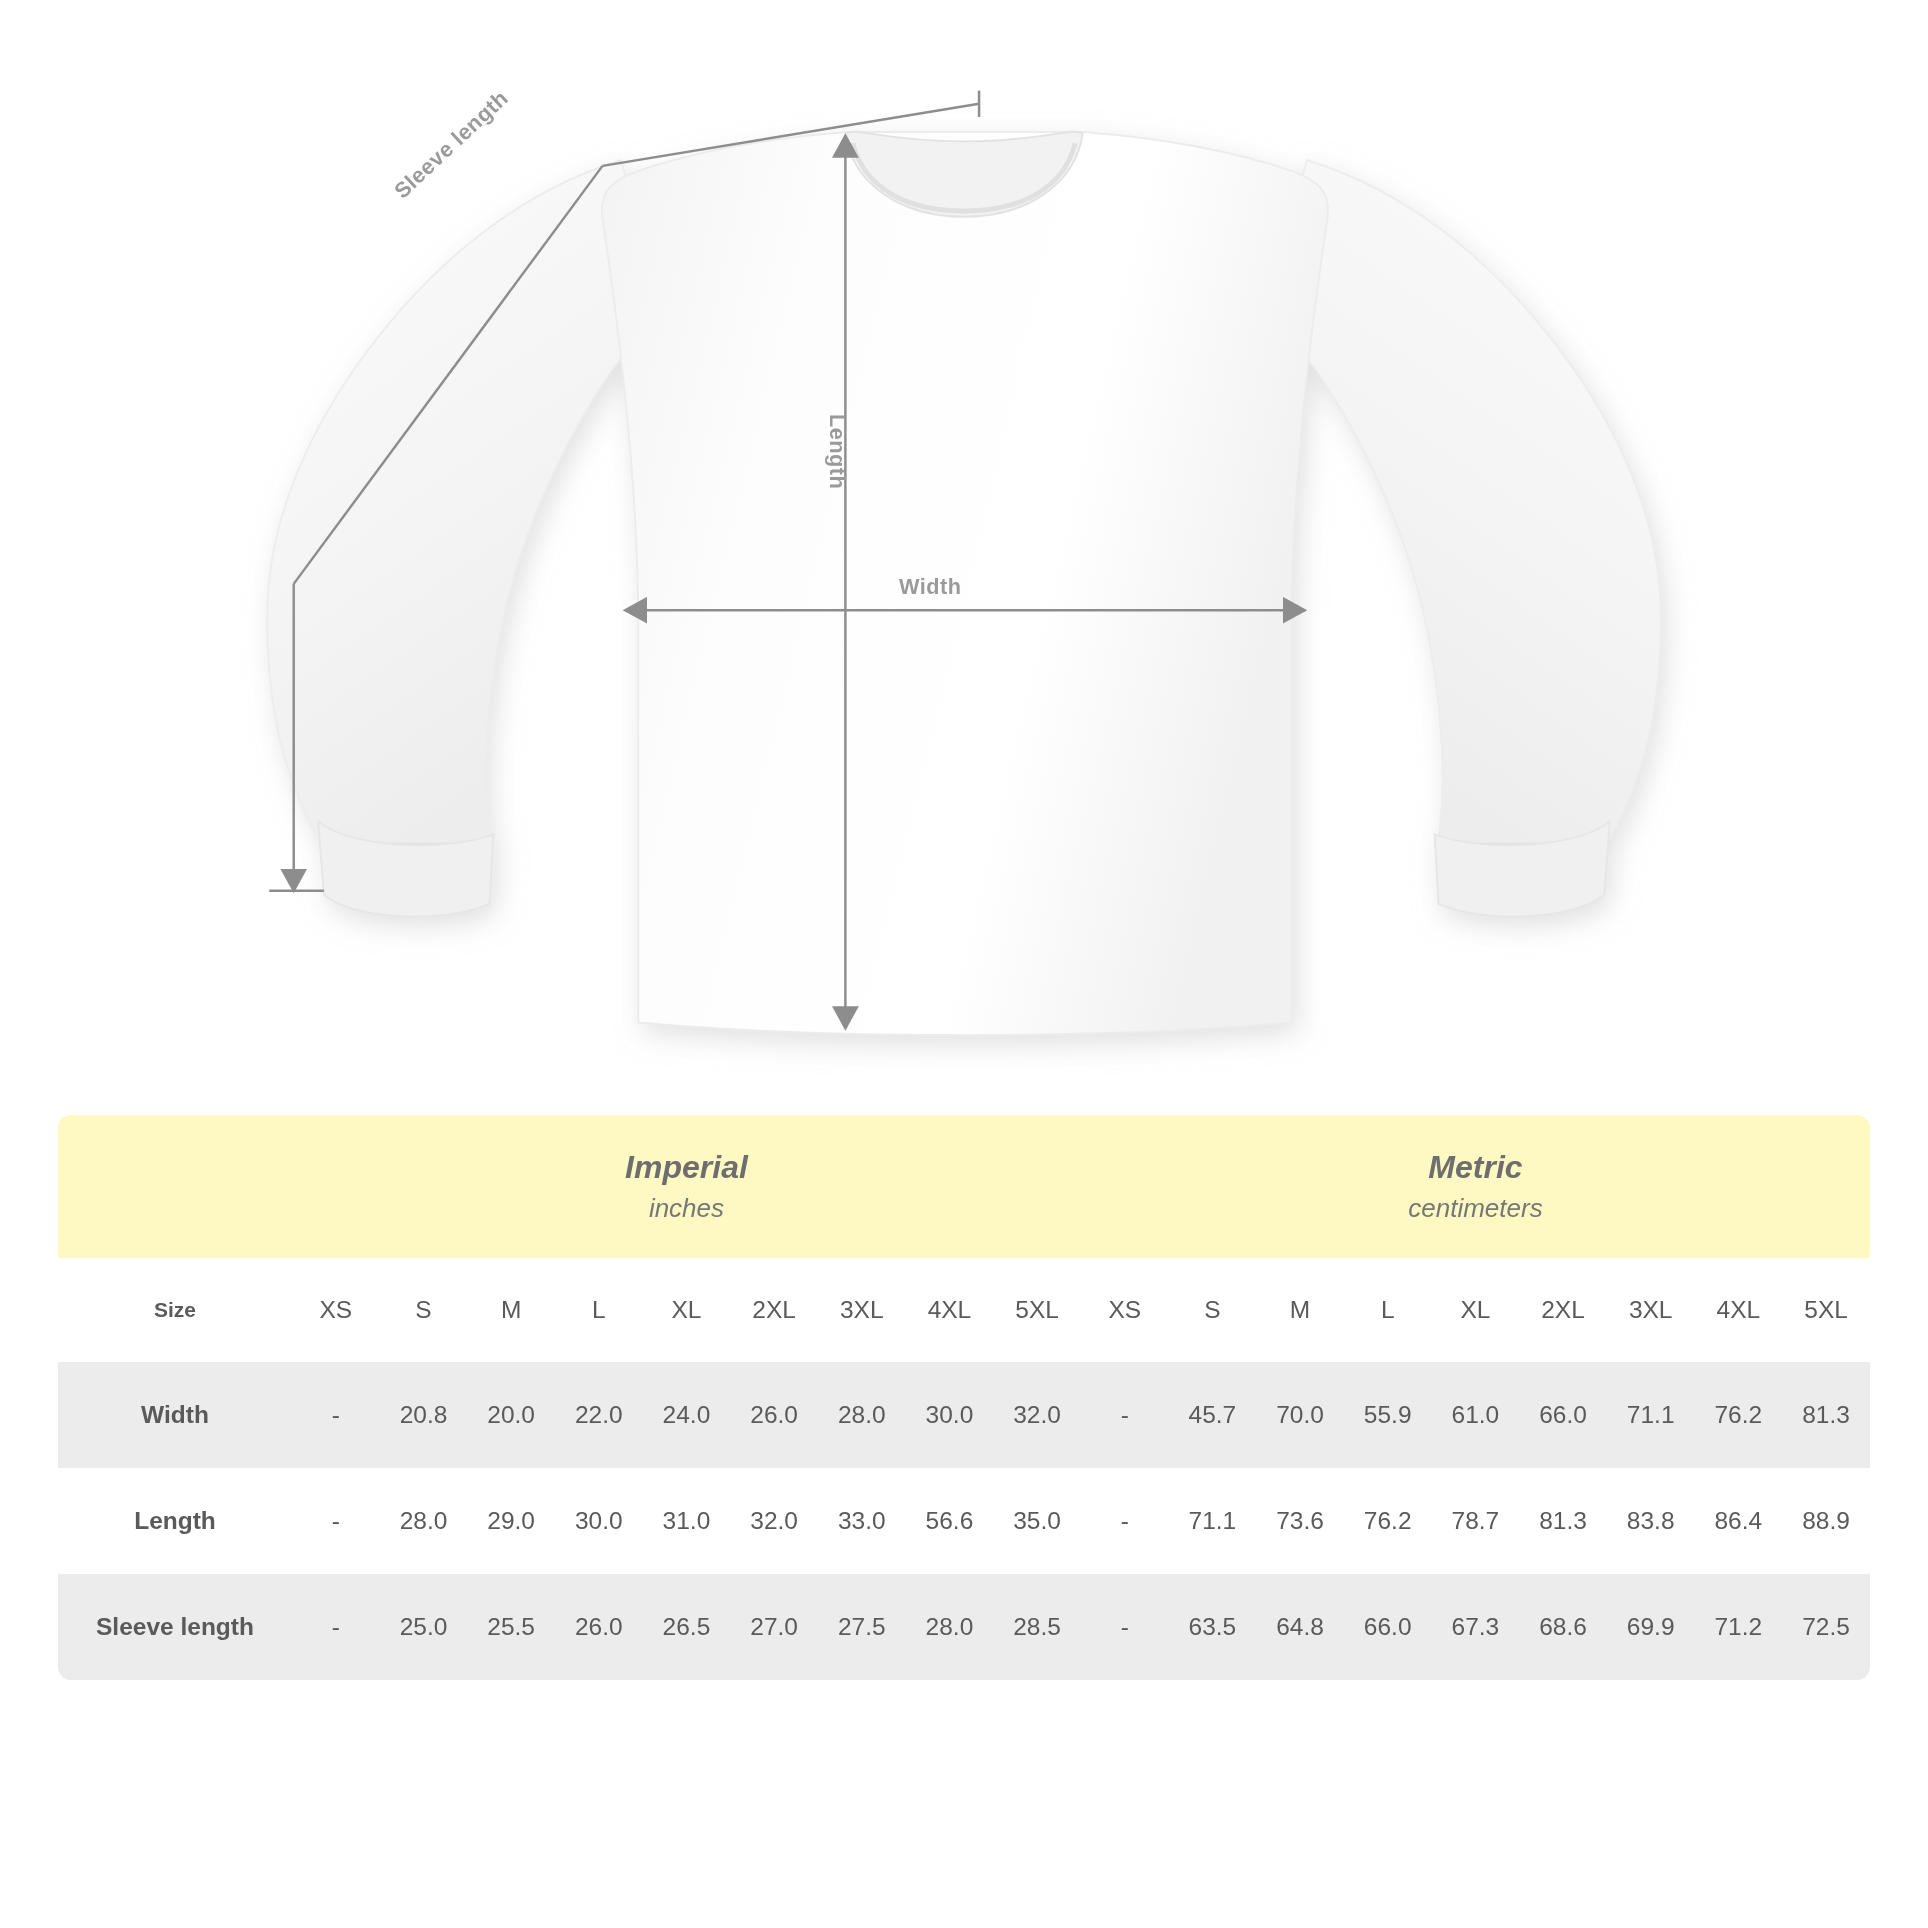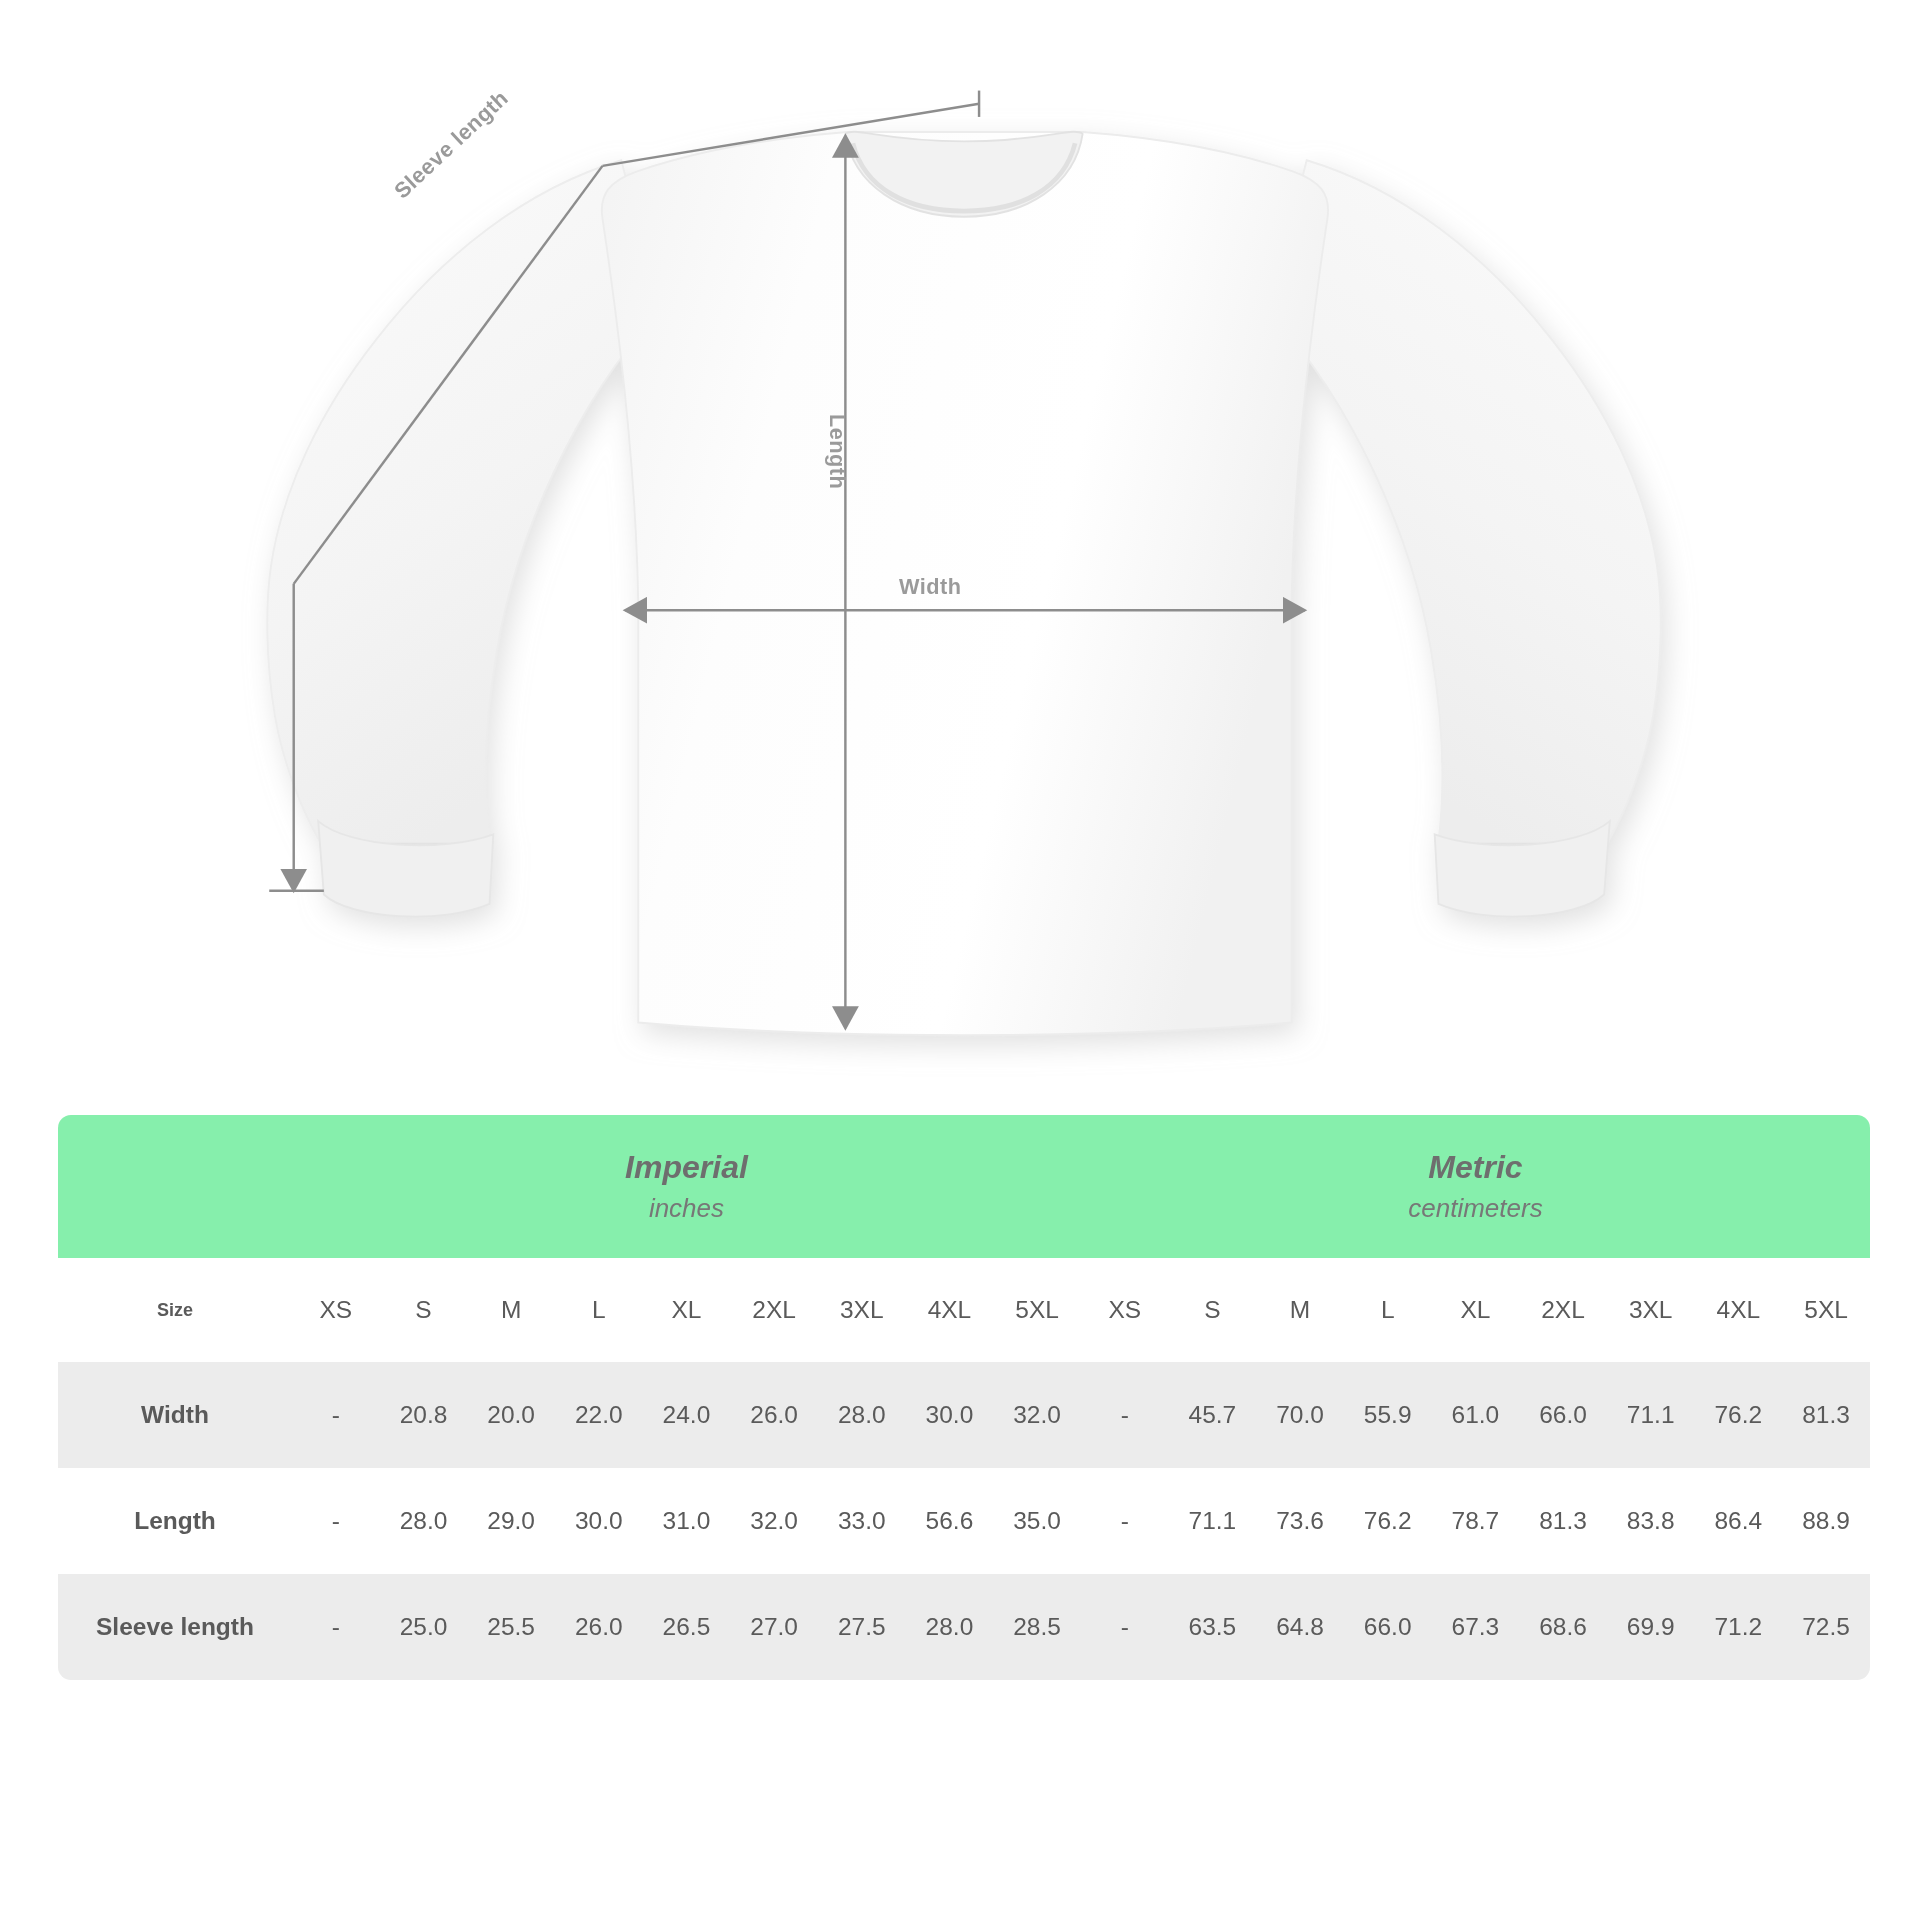--- a/index.html
+++ b/index.html
@@ -89,21 +89,21 @@
     table-layout: fixed;
     font-family: "Liberation Sans", sans-serif;
   }
   table.size-table td, table.size-table th {
     text-align: center;
     vertical-align: middle;
     font-size: 24.5px;
     color: #5a5a5a;
   }
   .unit-row td {
-    background: #86efac;
+    background: #fef9c3;
     height: 143px;
     padding: 0;
   }
   .unit-head {
     font-size: 32px;
     font-weight: bold;
     font-style: italic;
     color: #6e6e6e;
     line-height: 1.15;
   }
@@ -115,21 +115,21 @@
     margin-top: 7.5px;
   }
   .hdr-row td {
     background: #ffffff;
     height: 102px;
     font-weight: normal;
     color: #5c5c5c;
     font-size: 25.4px;
   }
   .hdr-row td.rowhead {
-    font-size: 18px;
+    font-size: 21px;
   }
   .data-row td {
     height: 104px;
   }
   .data-row.shade td {
     background: #ececec;
   }
   .data-row.plain td {
     background: #ffffff;
   }

